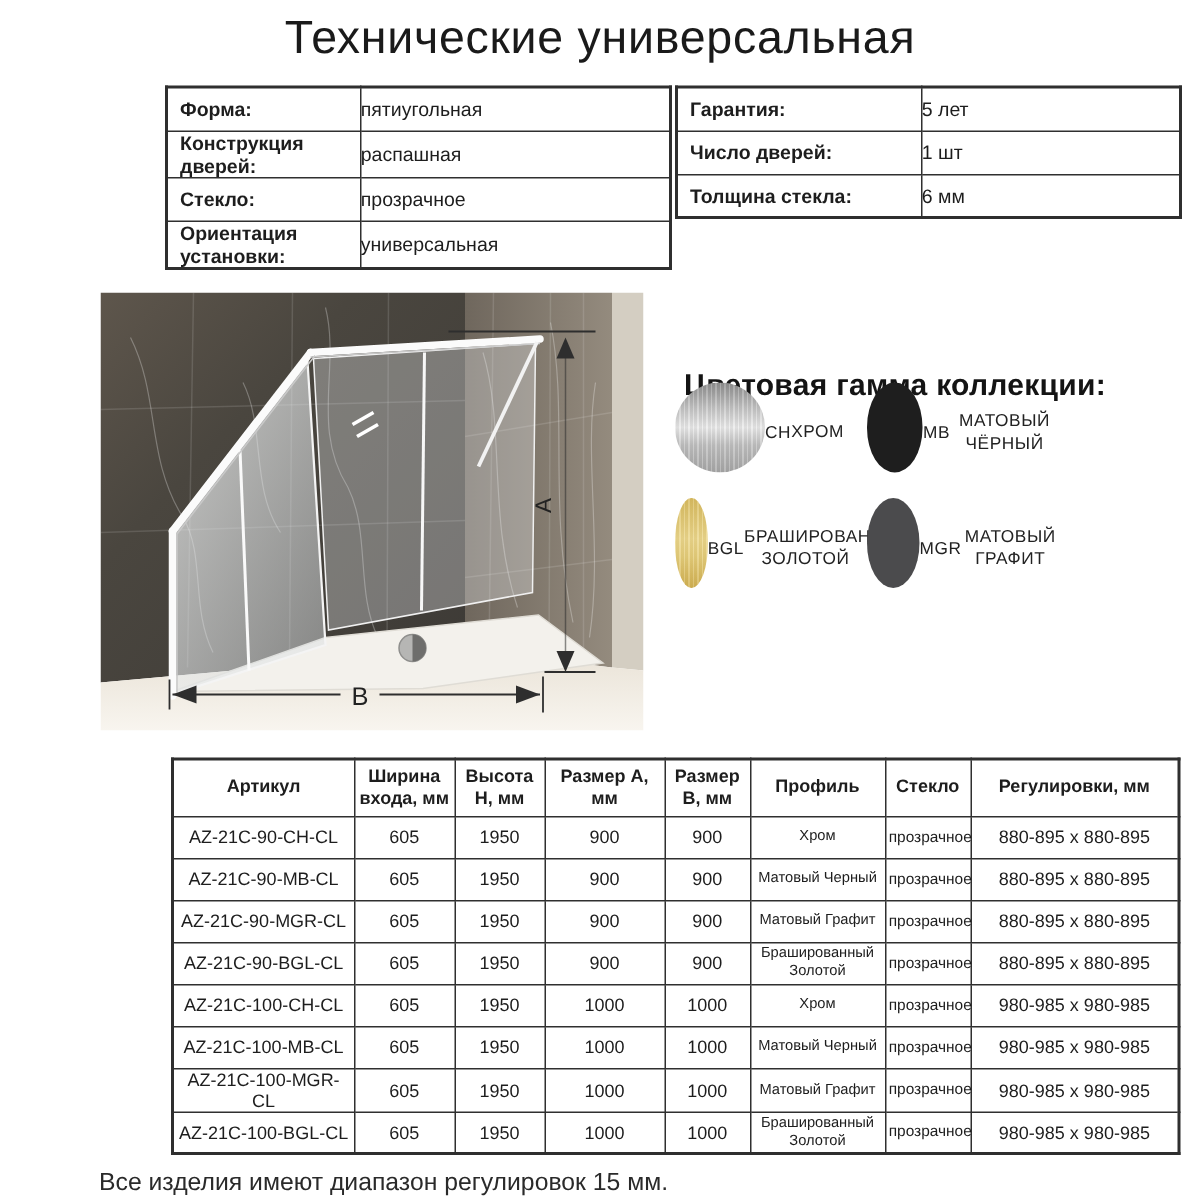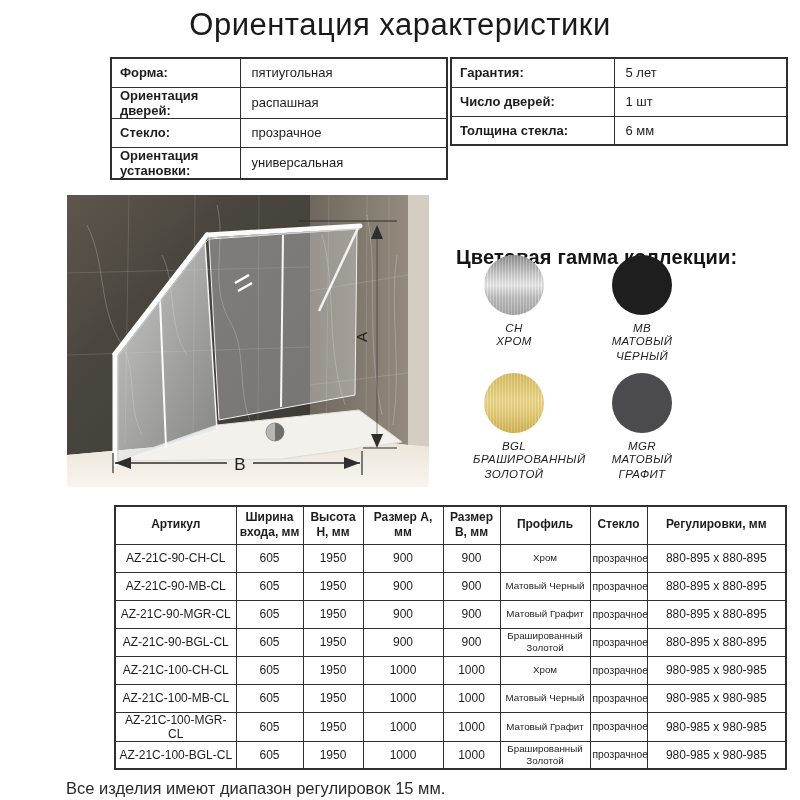--- a/index.html
+++ b/index.html
@@ -10,35 +10,35 @@
   
   .page-title { position:absolute; top:7px; left:0; width:800px; text-align:center;
     font-size:31px; font-weight:300; letter-spacing:0.5px; color:#1a1a1a; }
 
   
   table { border-collapse:collapse;margin-left:48px; }
   .spec-table { position:absolute; top:57px; table-layout:fixed; }
   .spec-table td { border:1px solid #2f2f2f; height:29px; font-size:13px; vertical-align:middle; }
   .spec-table { border:2px solid #2f2f2f; }
   .spec-table td.sl { font-weight:bold; padding-left:8px; }
-  .spec-table td.sv { padding-left:11px; }
+  .spec-table td.sv { }
   #spec-left  { left:62px;  width:338px; }
   #spec-right { left:402px; width:338px; }
   #spec-left  col.c1 { width:129px; }
   #spec-right col.c1 { width:163px; }
 
   
   .product-image { position:absolute; left:67px; top:195px; width:362px; height:292px; }
 
   
   .colors-heading { position:absolute; left:456px; top:206px; font-size:20px; font-weight:bold;
     color:#141414; letter-spacing:0.2px;margin-top:40px; }
   .swatches { position:absolute; left:450px; top:255px; width:260px;
     display:grid; grid-template-columns:128px 128px; row-gap:10px; }
-  .swatch { display:flex; flex-direction:column; align-items:center;font-style:italic; }
+  .swatch { display:flex; flex-direction:row; align-items:center; }
   .swatch-circle { width:60px; height:60px; border-radius:50%; margin-bottom:7px; }
   .finish-chrome { background:
      repeating-linear-gradient(90deg, rgba(255,255,255,0.18) 0 1px, rgba(0,0,0,0.06) 1px 3px),
      linear-gradient(180deg,#8f8f8f 0%,#c6c6c6 28%,#ececec 50%,#c2c2c2 70%,#a9a9a9 100%); }
   .finish-brushed-gold { background:
      repeating-linear-gradient(90deg, rgba(255,255,255,0.16) 0 1px, rgba(120,90,20,0.08) 1px 3px),
      linear-gradient(180deg,#d9bd62 0%,#ecd88e 45%,#e6cf7d 65%,#d2b254 100%); }
   .swatch-code { font-size:11.5px; letter-spacing:0.4px; color:#222; text-align:center; }
   .swatch-name { font-size:11.5px; letter-spacing:0.4px; color:#222; text-align:center;
     max-width:82px; line-height:1.28; }
@@ -56,34 +56,34 @@
   #product-table td:nth-child(8) { font-size:12px; }
 
   
   .footer-note { position:absolute; left:66px; top:779px; font-size:16.5px; color:#2a2a2a;text-align:right; }
 </style>
 </head>
 <body>
 
 <div id="canvas">
 
-  <div class="page-title">Ориентация характеристики</div>
+  <div class="page-title">Технические универсальная</div>
 
   <table class="spec-table" id="spec-left">
     <colgroup>
         <col class="c1">
         <col>
       </colgroup>
     <tbody>
       <tr>
         <td class="sl">Форма:</td>
         <td class="sv">пятиугольная</td>
         </tr>
       <tr>
-        <td class="sl">Ориентация дверей:</td>
+        <td class="sl">Конструкция дверей:</td>
         <td class="sv">распашная</td>
         </tr>
       <tr>
         <td class="sl">Стекло:</td>
         <td class="sv">прозрачное</td>
         </tr>
       <tr>
         <td class="sl">Ориентация установки:</td>
         <td class="sv">универсальная</td>
         </tr>

